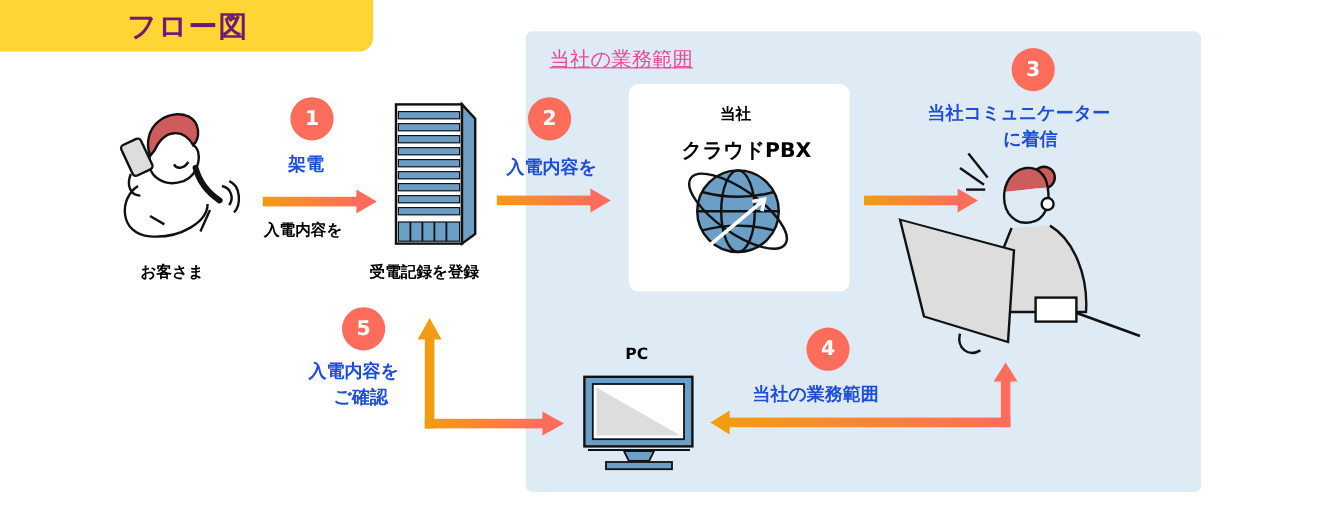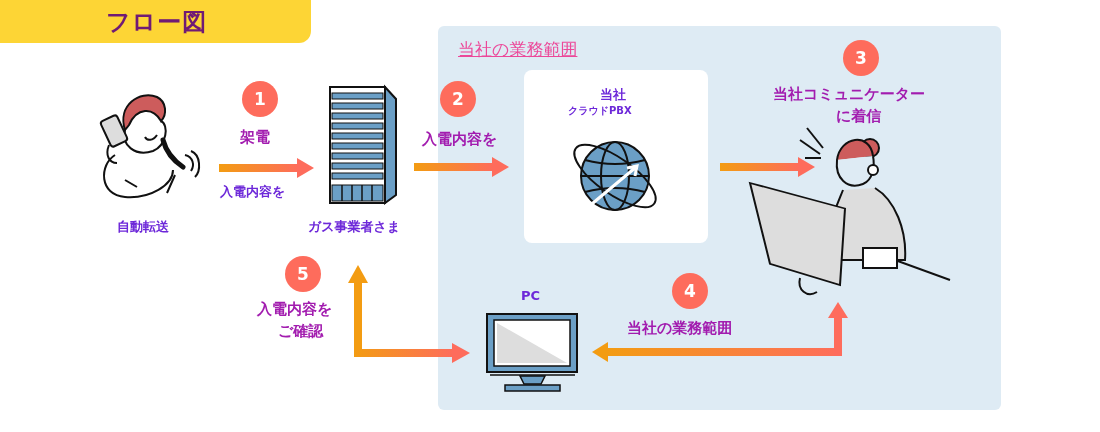--- a/index.html
+++ b/index.html
@@ -6,22 +6,22 @@
   body { width:1100px; height:432px; background:#ffffff; position:relative; overflow:hidden;
          font-family:"DejaVu Sans", "Liberation Sans", sans-serif; }
   .abs { position:absolute; }
   .tab { left:0; top:0; width:311px; height:43px; background:#fdd535; border-bottom-right-radius:12px; }
   .tab-title { left:106px; top:6px; font-size:24px; font-weight:bold; color:#701a75; letter-spacing:1px; }
   .scope { left:438px; top:26px; width:563px; height:384px; background:#deebf4; border-radius:6px; }
   .scope-title { left:458px; top:38px; font-size:17px; color:#ec4899;text-decoration:underline; }
   .pbx-card { left:524px; top:70px; width:184px; height:173px; background:#ffffff; border-radius:8px; }
   .badge { width:36px; height:36px; border-radius:50%; background:#fe6c5c; color:#fff;
            font-size:17px; font-weight:bold; display:flex; align-items:center; justify-content:center; }
-  .red { color:#a21caf; font-weight:bold; font-size:15px; text-align:center; line-height:22px; white-space:nowrap; }
-  .black { color:#6d28d9; font-weight:bold; font-size:13px; text-align:center; white-space:nowrap; }
+  .red { color:#1d4ed8; font-weight:bold; font-size:15px; text-align:center; line-height:22px; white-space:nowrap; }
+  .black { color:#000000; font-weight:bold; font-size:13px; text-align:center; white-space:nowrap; }
   svg { position:absolute; overflow:visible; }
 </style>
 </head>
 <body>
 
 <svg width="0" height="0" style="position:absolute">
   <defs>
     <linearGradient id="gradR" x1="0" y1="0" x2="1" y2="0">
       <stop offset="0" stop-color="#f39c12"></stop>
         <stop offset="1" stop-color="#fe6c5c"></stop>
@@ -44,21 +44,21 @@
   <path d="M30 45 C22 20 45 5 62 12 C72 17 72 30 66 36 C58 22 42 22 34 40 Z" fill="#cd5c5c" stroke="#111" stroke-width="2"></path>
   <path d="M30 45 C26 60 40 72 58 66 C72 60 74 40 66 36" fill="none" stroke="#111" stroke-width="2"></path>
   <rect x="10" y="32" width="18" height="28" rx="3" transform="rotate(-25 19 46)" fill="#ddd" stroke="#111" stroke-width="2"></rect>
   <path d="M14 60 C10 70 14 78 22 78" fill="none" stroke="#111" stroke-width="2"></path>
   <path d="M20 70 C4 80 4 110 30 112 C55 114 78 100 78 85" fill="none" stroke="#111" stroke-width="2"></path>
   <path d="M62 50 C58 56 52 56 50 52" fill="none" stroke="#111" stroke-width="2"></path>
   <path d="M68 55 C72 70 82 78 88 82" fill="none" stroke="#111" stroke-width="5" stroke-linecap="round"></path>
   <path d="M90 70 C98 72 100 80 96 86 M96 66 C106 70 106 86 100 92" fill="none" stroke="#111" stroke-width="2"></path>
   <path d="M30 95 L42 102 M80 90 L72 108" fill="none" stroke="#111" stroke-width="2"></path>
 </svg>
-<div class="abs black" style="left:117px;top:218px">自動転送</div>
+<div class="abs black" style="left:117px;top:218px">お客さま</div>
 
 <div class="abs badge" style="left:242px;top:81px">1</div>
 <div class="abs red" style="left:240px;top:126px">架電</div>
 <svg style="left:219px;top:158px" width="95" height="20">
   <rect x="0" y="6" width="80" height="8" fill="url(#gradR)"></rect>
     <polygon points="78,0 95,10 78,20" fill="#fe6c5c"></polygon>
 </svg>
 <div class="abs black" style="left:220px;top:183px">入電内容を</div>
 
 <svg style="left:328px;top:85px" width="70" height="120" viewBox="0 0 70 120">
@@ -76,31 +76,31 @@
       <rect x="4" y="88" width="51" height="6"></rect>
     <rect x="4" y="100" width="51" height="16"></rect>
   </g>
   <g stroke="#111" stroke-width="1.5">
       <line x1="14" y1="100" x2="14" y2="116"></line>
       <line x1="24" y1="100" x2="24" y2="116"></line>
       <line x1="34" y1="100" x2="34" y2="116"></line>
       <line x1="44" y1="100" x2="44" y2="116"></line>
     </g>
 </svg>
-<div class="abs black" style="left:308px;top:218px">ガス事業者さま</div>
+<div class="abs black" style="left:308px;top:218px">受電記録を登録</div>
 
 <div class="abs badge" style="left:440px;top:81px">2</div>
 <div class="abs red" style="left:422px;top:128px">入電内容を</div>
 <svg style="left:414px;top:157px" width="95" height="20">
   <rect x="0" y="6" width="80" height="8" fill="url(#gradR)"></rect>
     <polygon points="78,0 95,10 78,20" fill="#fe6c5c"></polygon>
 </svg>
 
 <div class="abs black" style="left:600px;top:86px;font-size:13px">当社</div>
-<div class="abs black" style="left:568px;top:104px;font-size:10px">クラウドPBX</div>
+<div class="abs black" style="left:568px;top:114px;font-size:17px">クラウドPBX</div>
 <svg style="left:565px;top:128px" width="100" height="95" viewBox="0 0 100 95">
   <circle cx="50" cy="48" r="34" fill="#6b9fc6" stroke="#111" stroke-width="2"></circle>
   <ellipse cx="50" cy="48" rx="14" ry="34" fill="none" stroke="#111" stroke-width="2"></ellipse>
   <line x1="16" y1="48" x2="84" y2="48" stroke="#111" stroke-width="2"></line>
   <path d="M20 32 Q50 40 80 32 M20 64 Q50 56 80 64" fill="none" stroke="#111" stroke-width="2"></path>
   <ellipse cx="50" cy="48" rx="48" ry="18" transform="rotate(35 50 48)" fill="none" stroke="#111" stroke-width="2"></ellipse>
   <path d="M22 80 L70 40 M62 40 L72 38 L70 48" fill="none" stroke="#fff" stroke-width="3"></path>
 </svg>
 
 <svg style="left:720px;top:157px" width="95" height="20">

